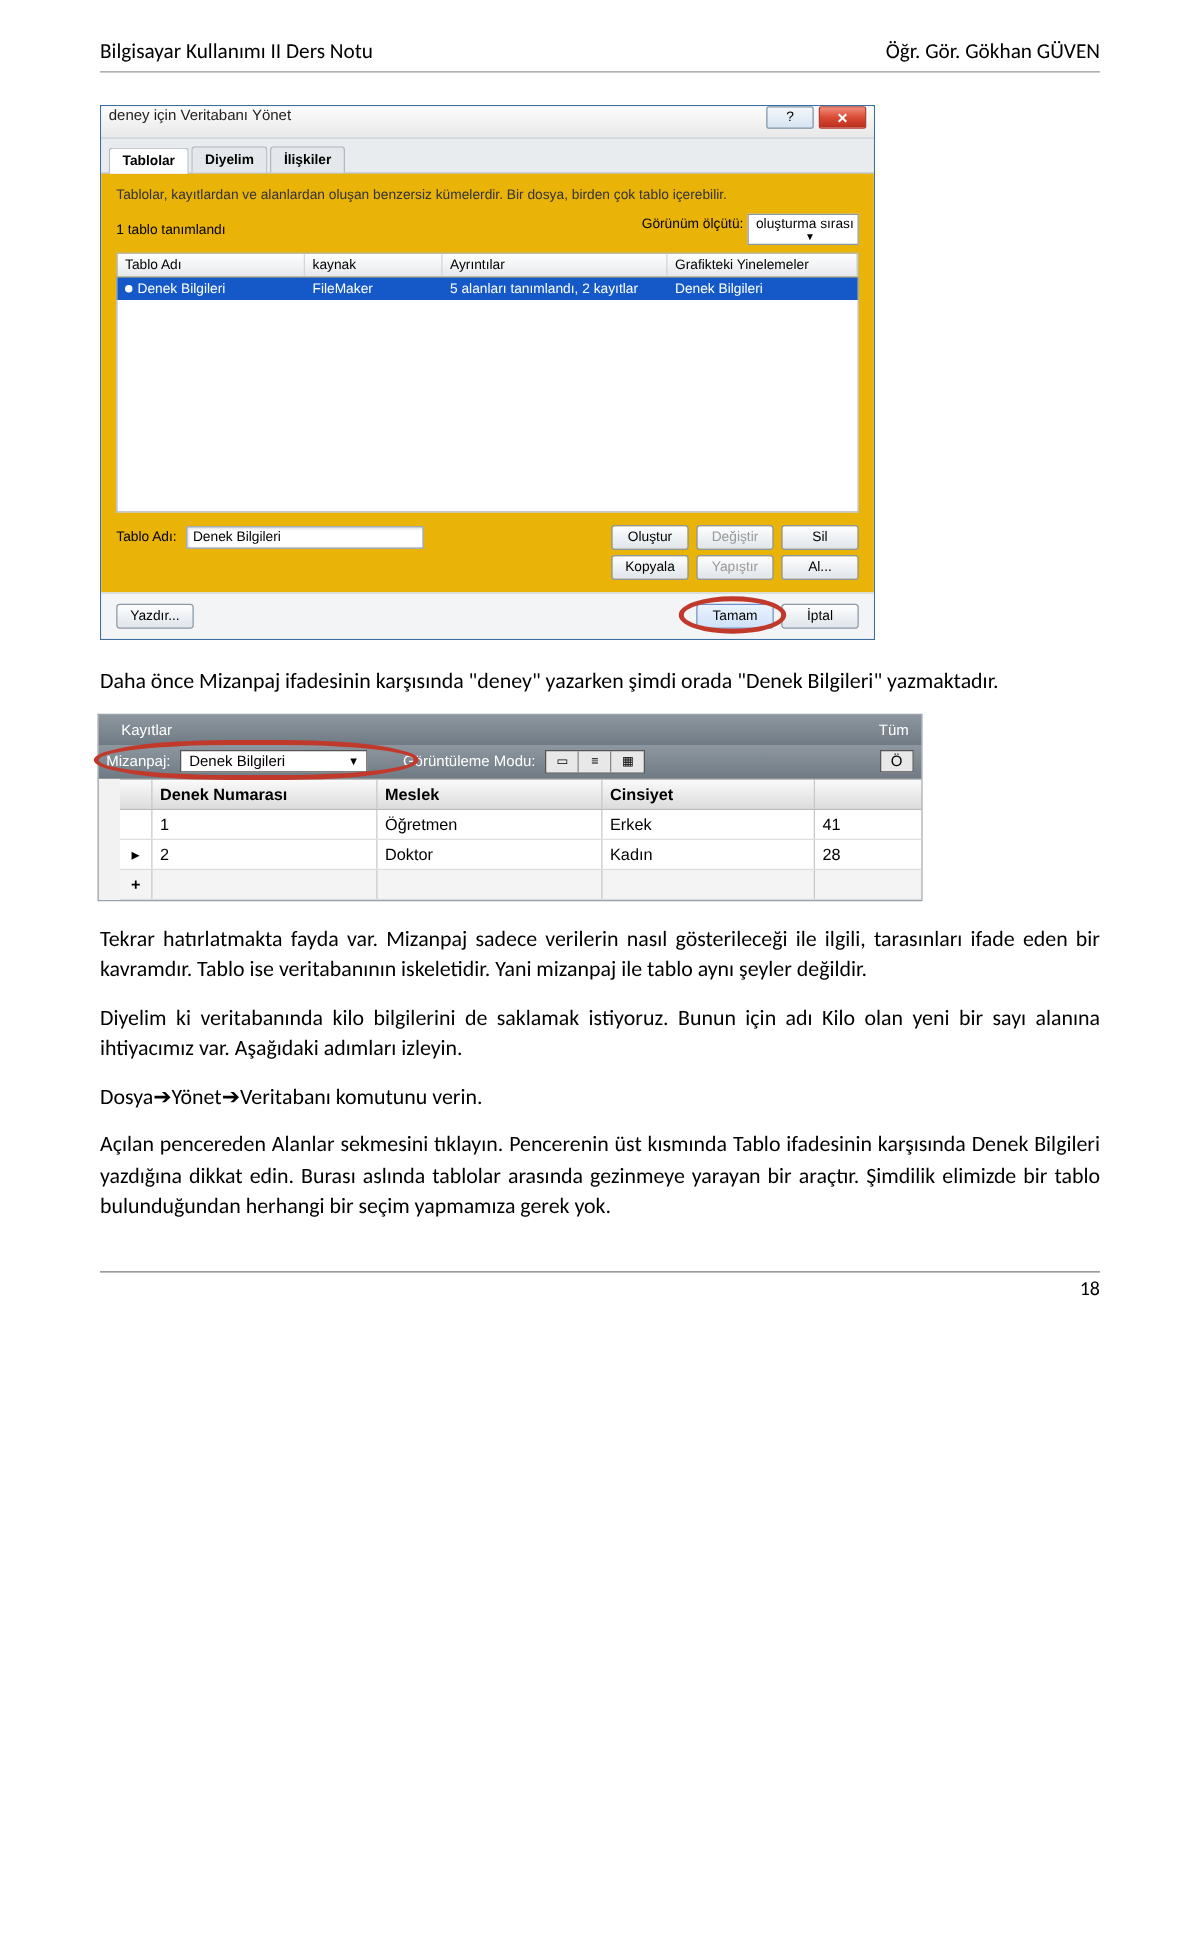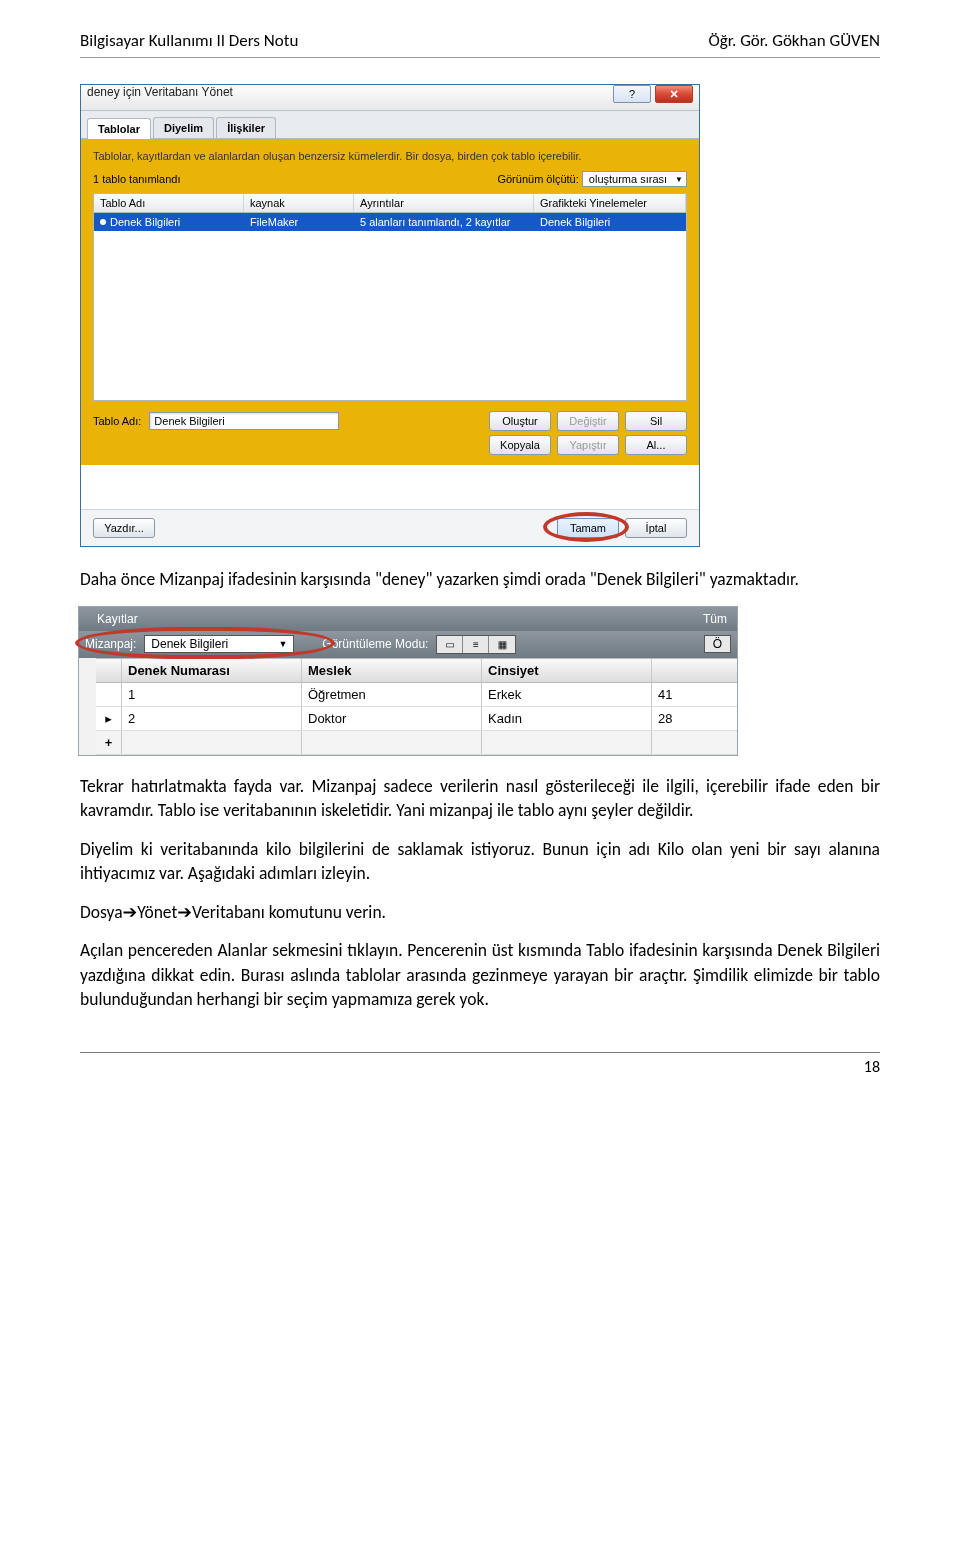--- a/index.html
+++ b/index.html
@@ -69,21 +69,21 @@
   .tab.active { background: #fff; position: relative; top: 1px; }
   .dlg-body { padding: 10px 12px; background: #eab308; }
   .hint { font-size: 11px; color: #333; line-height: 1.3; margin-bottom: 8px; }
   .statusrow {
     display: flex; justify-content: space-between; align-items: center;
     font-size: 11px; margin: 4px 0 6px 0;
   }
   .combo {
     display: inline-flex; align-items: center;
     border: 1px solid #8a97a6; background: #fff;
-    padding: 1px 3px 1px 6px; font-size: 11px;
+    padding: 1px 3px 1px 6px; font-size: 11px; flex-direction: column;
   }
   .combo .chev { margin-left: 8px; font-size: 8px; }
   .tbl-head, .tbl-row {
     display: flex; font-size: 11px;
   }
   .tbl-head {
     background: linear-gradient(#fefefe,#e6e9ec);
     border: 1px solid #b0b8c0;
   }
   .tbl-head > div {
@@ -118,21 +118,20 @@
     background: linear-gradient(#fefefe,#dfe5eb);
     font-size: 11px; padding: 0 2px;
   }
   .btn.disabled { color:#999; }
   .btn-row { display:flex; gap:6px; }
   .spacer { flex: 1; }
   .footer {
     display: flex; justify-content: space-between;
     padding: 8px 12px; border-top: 1px solid #cfd6dc;
     background: #f2f4f6;
-    margin-top: 44px;
   }
   .footer .btn.primary {
     background: linear-gradient(#eaf3ff,#cfe1fa);
     border-color: #6b8fc8;
   }
   .circ-red {
     position: absolute;
     border: 4px solid #c0392b;
     border-radius: 50%;
     pointer-events: none;
@@ -332,19 +331,19 @@
     </div>
     <div class="fm-r fm-plus">
       <div class="fc0" style="font-weight:bold;">+</div>
       <div class="fc1"></div>
         <div class="fc2"></div>
         <div class="fc3"></div>
         <div class="fc4"></div>
     </div>
   </div>
 
-  <p class="para">Tekrar hatırlatmakta fayda var. Mizanpaj sadece verilerin nasıl gösterileceği ile ilgili, içerebilir ifade eden bir kavramdır. Tablo ise veritabanının iskeletidir. Yani mizanpaj ile tablo aynı şeyler değildir.</p>
+  <p class="para">Tekrar hatırlatmakta fayda var. Mizanpaj sadece verilerin nasıl gösterileceği ile ilgili, tarasınları ifade eden bir kavramdır. Tablo ise veritabanının iskeletidir. Yani mizanpaj ile tablo aynı şeyler değildir.</p>
   <p class="para">Diyelim ki veritabanında kilo bilgilerini de saklamak istiyoruz. Bunun için adı Kilo olan yeni bir sayı alanına ihtiyacımız var. Aşağıdaki adımları izleyin.</p>
   <p class="para">Dosya➔Yönet➔Veritabanı komutunu verin.</p>
   <p class="para">Açılan pencereden Alanlar sekmesini tıklayın. Pencerenin üst kısmında Tablo ifadesinin karşısında Denek Bilgileri yazdığına dikkat edin. Burası aslında tablolar arasında gezinmeye yarayan bir araçtır. Şimdilik elimizde bir tablo bulunduğundan herhangi bir seçim yapmamıza gerek yok.</p>
 
   <div class="pg-footer">18</div>
 </div>
 
 </body></html>

